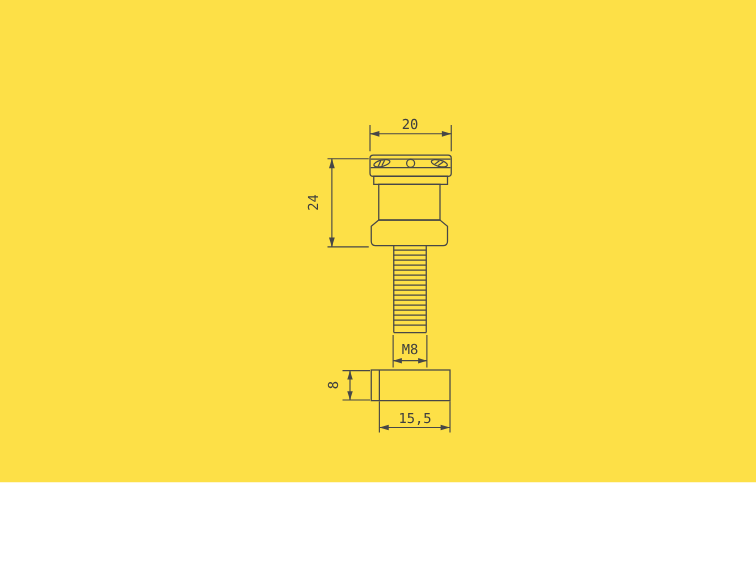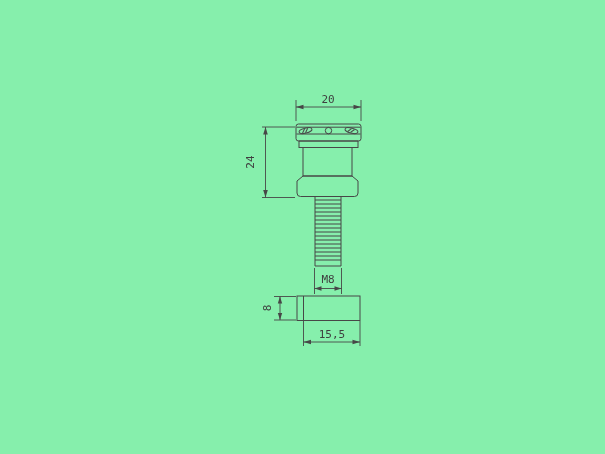--- a/index.html
+++ b/index.html
@@ -3,22 +3,22 @@
 <meta charset="utf-8">
 <style>
   html, body {
     margin: 0;
     padding: 0;
     background: #ffffff;
   }
   .canvas {
     position: relative;
     width: 605px;
-    height: 454px;
-    background: #86efac;
+    height: 386px;
+    background: #fde047;
     overflow: hidden;
     font-family: "DejaVu Sans Mono", "Liberation Mono", monospace;
     text-align: center;
   }
   svg text {
     font-family: "DejaVu Sans Mono", "Liberation Mono", monospace;
     font-size: 11px;
     fill: #3f3f3f;
   }
   .thin { stroke: #474747; stroke-width: 1; fill: none; }

